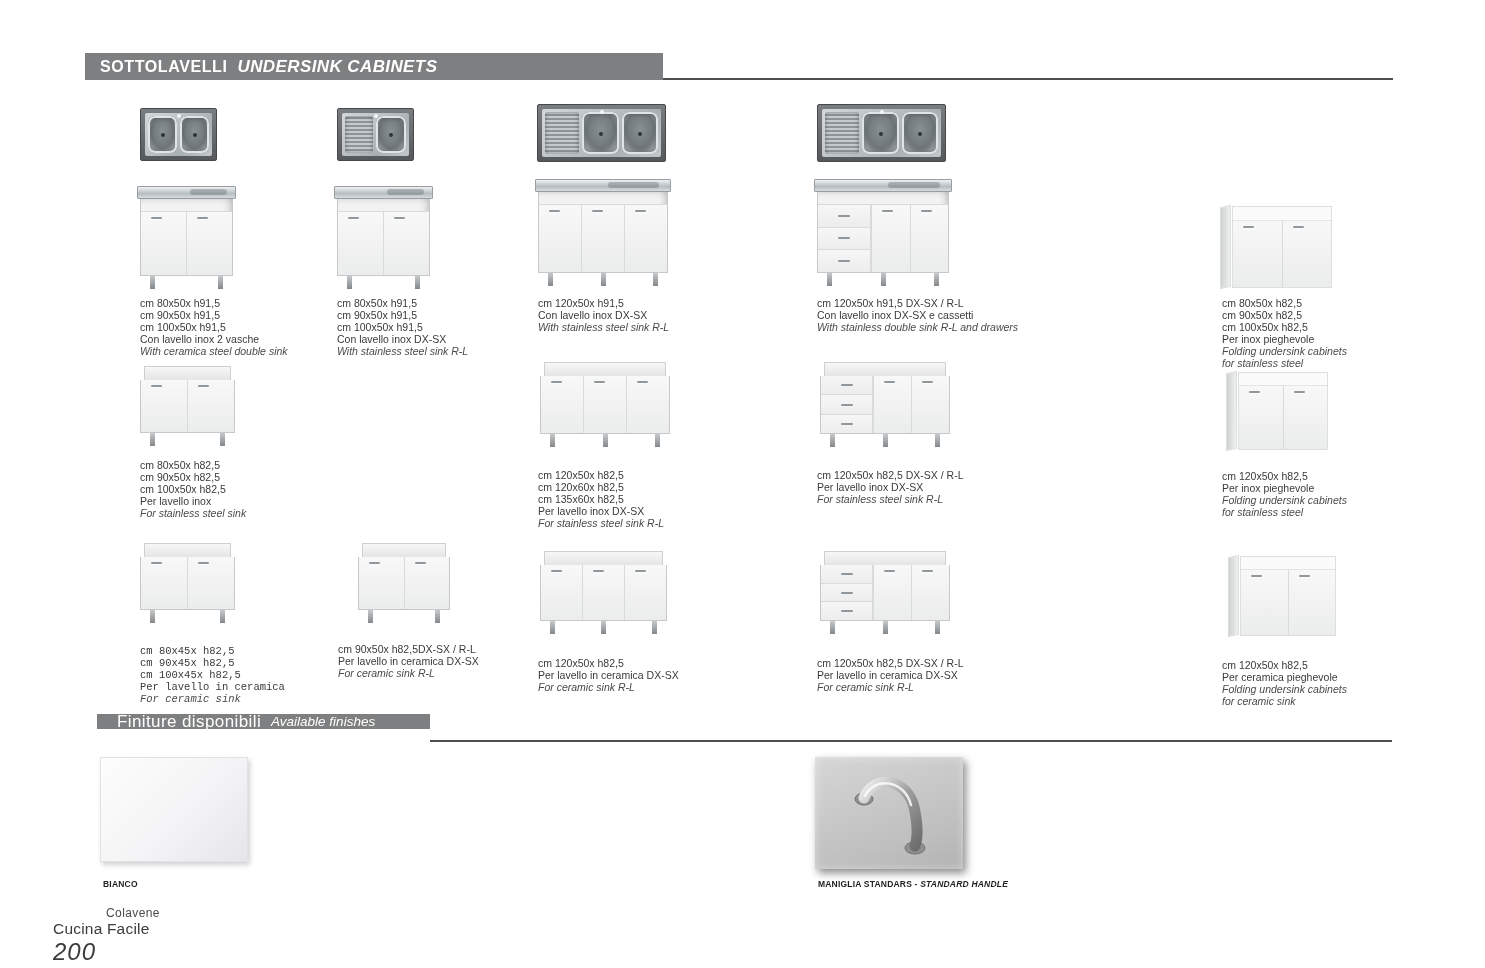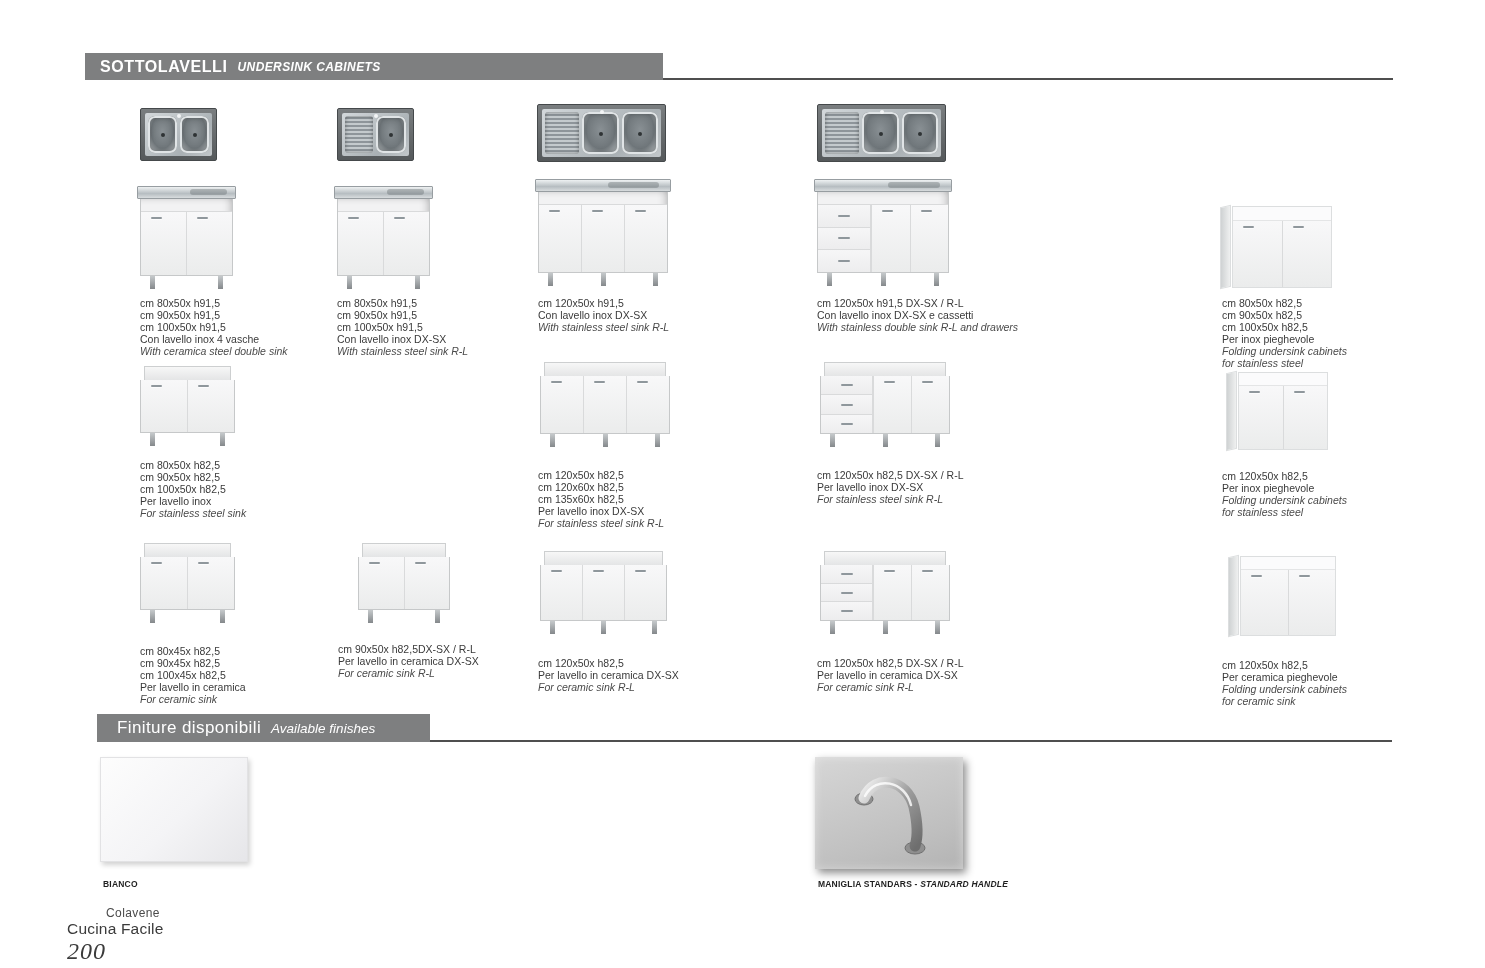--- a/index.html
+++ b/index.html
@@ -2,23 +2,23 @@
 <html><head>
 <meta charset="utf-8">
 <style>
   html,body{margin:0;padding:0;background:#fff;}
   .page{position:relative;width:1485px;height:968px;background:#ffffff;overflow:hidden;
         font-family:"Liberation Sans",sans-serif;color:#3a3a3a;}
 
   
   .bar{position:absolute;background:#7e7f80;color:#ffffff;display:flex;align-items:center;}
   .bar.header{left:85px;top:53px;width:578px;height:27px;padding-left:15px;box-sizing:border-box;}
-  .bar.finishes{left:97px;top:714px;width:333px;height:28px;padding-left:20px;box-sizing:border-box;}
+  .bar.finishes{left:97px;top:714px;width:333px;height:15px;padding-left:20px;box-sizing:border-box;}
   .bar .t-bold{font-weight:bold;font-size:16px;letter-spacing:.6px;}
-  .bar .t-bolditalic{font-weight:bold;font-style:italic;font-size:12px;margin-left:10px;letter-spacing:.4px;text-align:center;}
+  .bar .t-bolditalic{font-weight:bold;font-style:italic;font-size:17px;margin-left:10px;letter-spacing:.4px;text-align:center;}
   .bar .t-reg{font-size:17px;letter-spacing:.4px;}
   .bar .t-italic{font-style:italic;font-size:13.5px;margin-left:10px;}
   .rule{position:absolute;height:2px;background:#4f4f4f;}
   .rule.header{left:663px;top:78px;width:730px;}
   .rule.finishes{left:430px;top:740px;width:962px;}
 
   
   .spec{position:absolute;width:280px;font-size:10.5px;line-height:11.9px;color:#3a3a3a;}
   .spec .en{font-style:italic;color:#4a4a4a;}
 
@@ -81,21 +81,21 @@
          background:linear-gradient(160deg,#d6d6d6,#bfbfbf 70%,#b3b3b3);
          box-shadow:3px 4px 8px rgba(0,0,0,.45), inset 0 0 10px rgba(255,255,255,.4);}
   .mini-label{position:absolute;font-size:8.5px;font-weight:bold;color:#1f1f1f;letter-spacing:.2px;}
   .mini-label .it2{font-style:italic;}
 
   
   .brand{position:absolute;left:48px;top:906px;color:#3b3b3b;}
   .brand .small{display:block;margin-left:58px;font-size:12px;color:#4a4a4a;letter-spacing:.4px;}
   .brand .row{display:flex;align-items:baseline;flex-direction:column;}
   .brand .series{font-size:15.5px;letter-spacing:.2px;}
-  .brand .pagenum{font-size:24px;font-style:italic;margin-left:19px;letter-spacing:1px;font-family:Liberation Serif, serif;}
+  .brand .pagenum{font-size:24px;font-style:italic;margin-left:5px;letter-spacing:1px;}
 </style>
 </head>
 <body>
 
 <div class="page">
 
   <div class="bar header">
     <span class="t-bold">SOTTOLAVELLI</span>
     <span class="t-bolditalic">UNDERSINK CABINETS</span>
   </div>
@@ -329,21 +329,21 @@
         <div class="c-door"></div>
         <div class="c-door"></div>
       </div>
     </div>
   </div>
 
   <div class="spec" style="left:140px;top:298px;">
     <div>cm 80x50x h91,5</div>
     <div>cm 90x50x h91,5</div>
     <div>cm 100x50x h91,5</div>
-    <div>Con lavello inox 4 vasche</div>
+    <div>Con lavello inox 2 vasche</div>
     <div class="en">With ceramica steel double sink</div>
   </div>
   <div class="spec" style="left:337px;top:298px;">
     <div>cm 80x50x h91,5</div>
     <div>cm 90x50x h91,5</div>
     <div>cm 100x50x h91,5</div>
     <div>Con lavello inox DX-SX</div>
     <div class="en">With stainless steel sink R-L</div>
   </div>
   <div class="spec" style="left:538px;top:298px;">
@@ -384,21 +384,21 @@
     <div>Per lavello inox DX-SX</div>
     <div class="en">For stainless steel sink R-L</div>
   </div>
   <div class="spec" style="left:1222px;top:471px;">
     <div>cm 120x50x h82,5</div>
     <div>Per inox pieghevole</div>
     <div class="en">Folding undersink cabinets</div>
     <div class="en">for stainless steel</div>
   </div>
 
-  <div class="spec" style="left:140px;top:646px;">
+  <div class="spec" style="left:140px;top:646px;font-family:Liberation Mono, monospace;">
     <div>cm 80x45x h82,5</div>
     <div>cm 90x45x h82,5</div>
     <div>cm 100x45x h82,5</div>
     <div>Per lavello in ceramica</div>
     <div class="en">For ceramic sink</div>
   </div>
   <div class="spec" style="left:338px;top:644px;">
     <div>cm 90x50x h82,5DX-SX / R-L</div>
     <div>Per lavello in ceramica DX-SX</div>
     <div class="en">For ceramic sink R-L</div>

